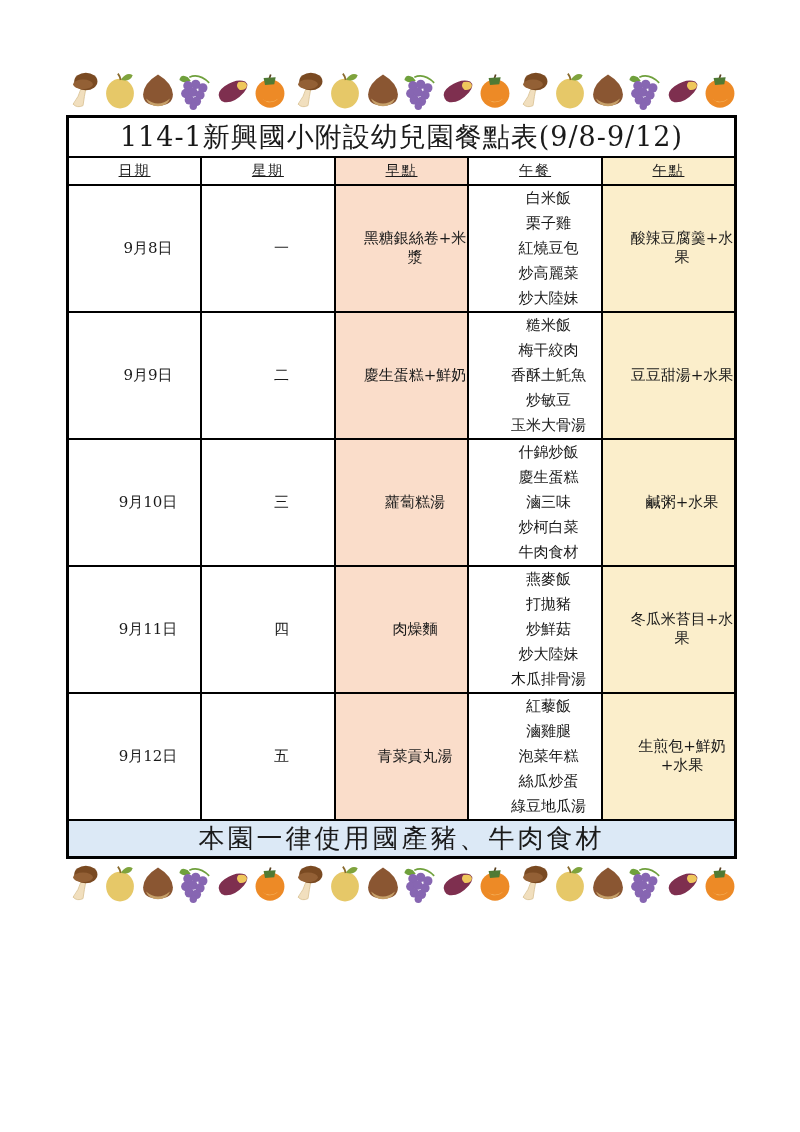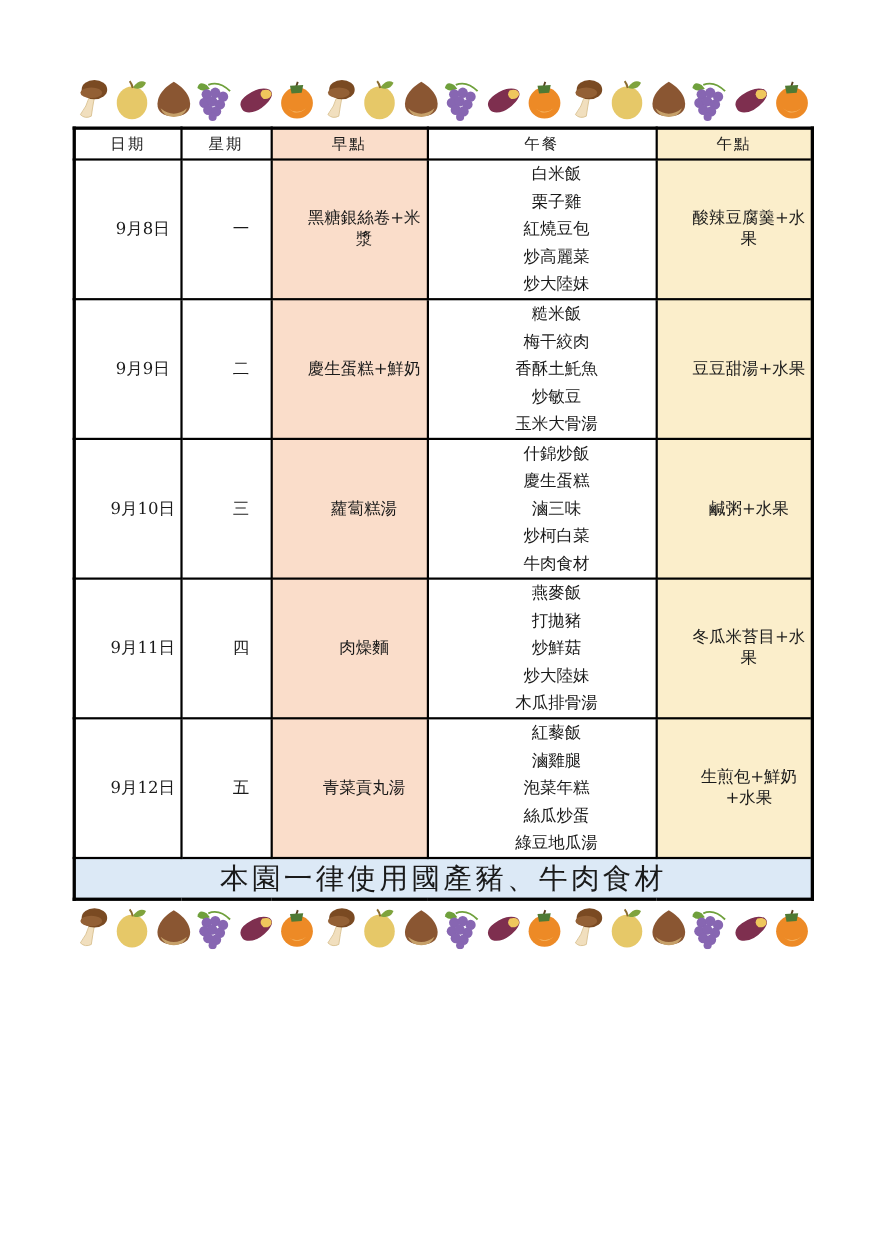--- a/index.html
+++ b/index.html
@@ -39,20 +39,21 @@
   td.title-cell {
     height: 40px;
     font-size: 27px;
     letter-spacing: 1px;
     border-bottom: 3px solid #000;
   }
   tr.header-row td {
     height: 28px;
     font-size: 14px;
     letter-spacing: 2px;
+    text-decoration: underline;
   }
   tr.data-row td { height: 127px; font-size: 15px; padding-left: 27px; }
   td.col-date   { width: 97px; }
   td.col-week   { width: 82px; }
   td.col-breakfast { width: 142px; background: var(--breakfast-bg, #FADDCA); }
   td.col-lunch  { width: 208px; margin-top: 16px; }
   td.col-snack  { width: 142px; background: var(--snack-bg, #FBEECB); }
   .lunch-line { line-height: 25px; font-size: 15px; }
   td.footer-cell {
     height: 37px;
@@ -218,20 +219,23 @@
           <ellipse cx="12" cy="16.5" rx="10.2" ry="10" fill="#ED8A26"></ellipse>
           <path d="M6 20 Q12 24.5 18 20 Q14 23.5 10 22.5 Z" fill="#F6B765"></path>
           <path d="M11.5 6 L12.5 3" stroke="#5A4020" stroke-width="1.2"></path>
           <path d="M7.5 5.5 L16 5 L15 10 L8.5 10.5 Z" fill="#4F7A34"></path>
         </svg>
       </span>
     </div>
 
   <table class="menu">
     <tbody>
+        <tr>
+      <td class="title-cell" colspan="5">114-1新興國小附設幼兒園餐點表(9/8-9/12)</td>
+    </tr>
     <tr class="header-row">
       <td class="col-date">日期</td>
       <td class="col-week">星期</td>
       <td class="col-breakfast">早點</td>
       <td class="col-lunch">午餐</td>
       <td class="col-snack">午點</td>
     </tr>
 
     <tr class="data-row">
       <td class="col-date">9月8日</td>

